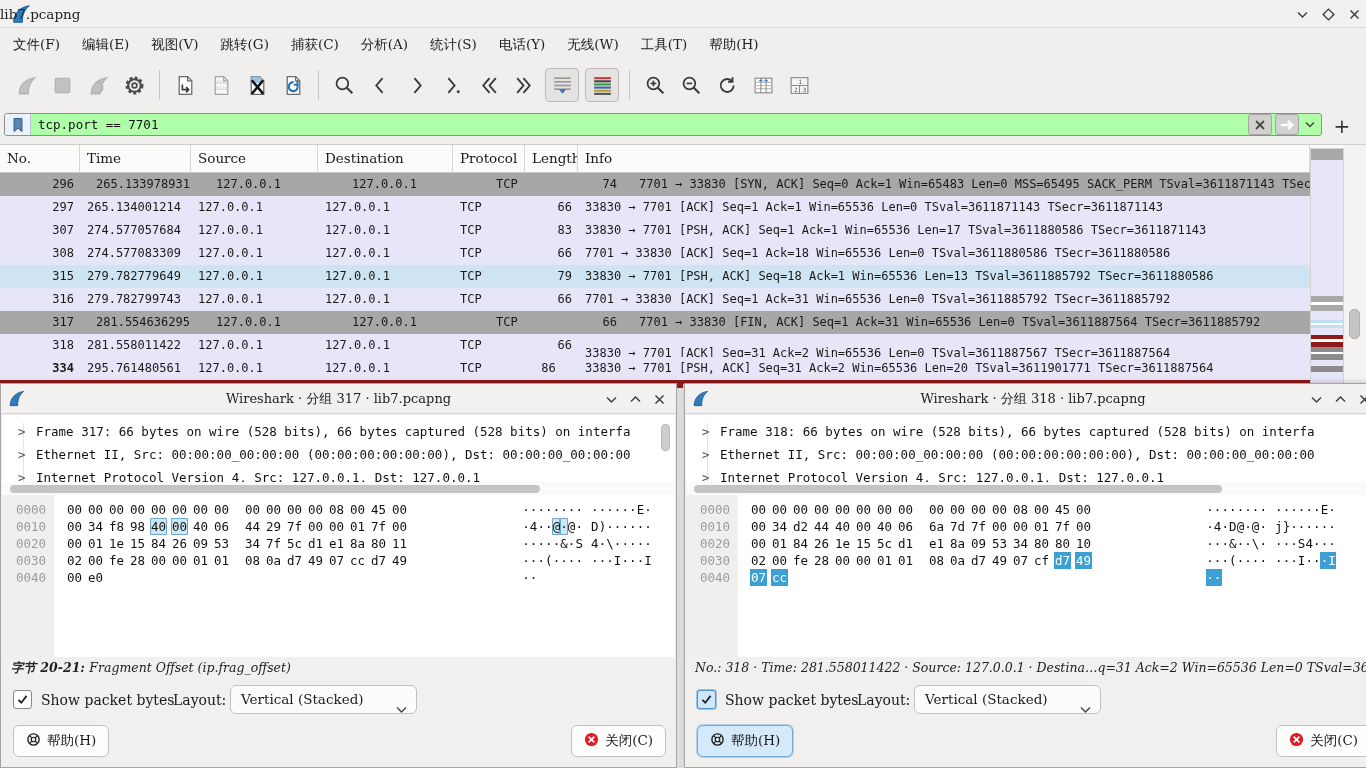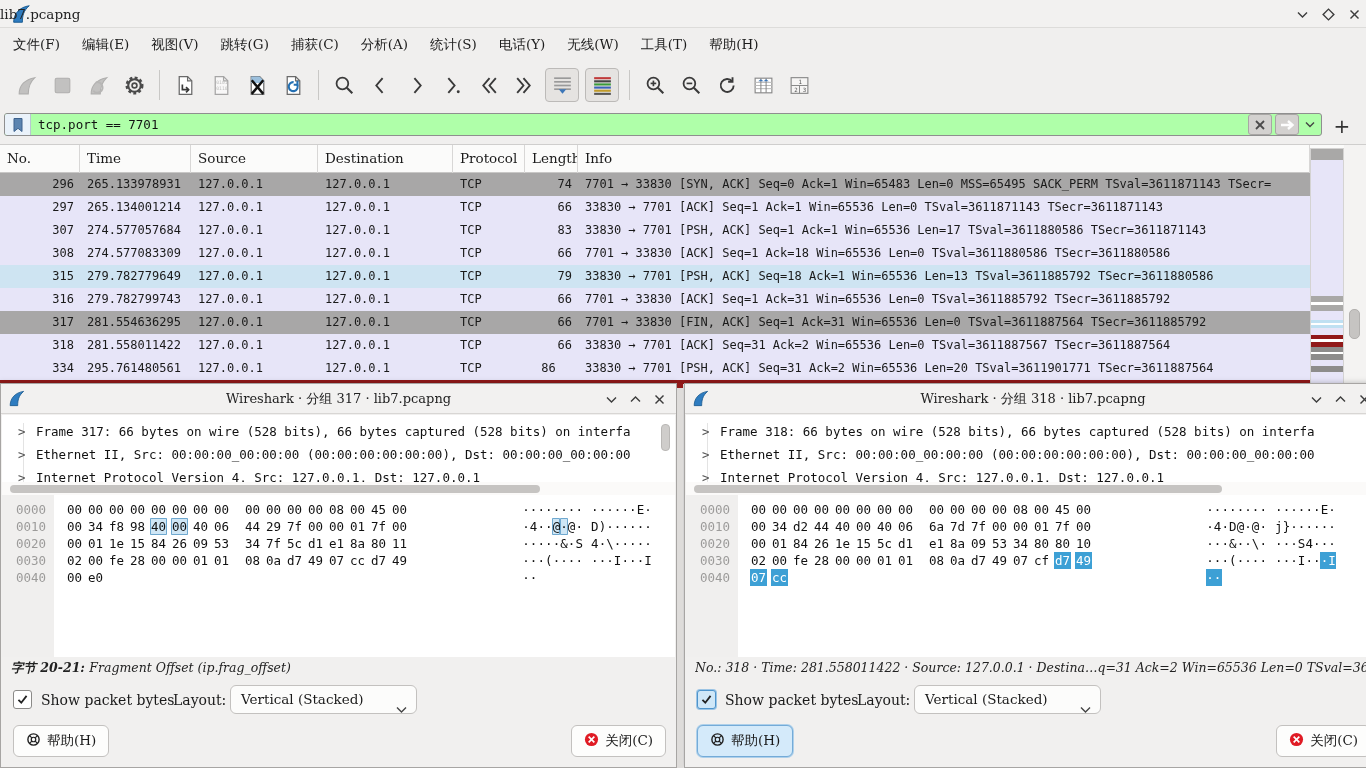--- a/index.html
+++ b/index.html
@@ -41,21 +41,21 @@
 
   
   .packetlist{position:absolute;left:0;top:144px;width:1366px;height:239px;background:#fff;border-top:1px solid #cfcecd;}
   .plheader{position:absolute;left:0;top:0;height:28px;width:1366px;background:#fbfbfa;border-bottom:1px solid #c8c7c6;display:flex;}
   .plh-col{height:28px;line-height:27px;font-size:13.5px;padding-left:7px;border-right:1px solid #d8d7d6;overflow:hidden;flex:none;}
   .plrows{position:absolute;left:0;top:28px;width:1310px;}
   .prow{height:23px;line-height:23px;display:flex;font-size:12px;white-space:nowrap;}
   .prow .c{flex:none;overflow:hidden;padding-left:7px;}
   .prow .c.num{text-align:right;padding-right:6px;padding-left:0;}
   .r-lav{background:#e7e5f8;}
-  .r-gray{background:#a8a7a7;}
+  .r-gray{background:#a8a7a7;gap:9px;}
   .r-blue{background:#cee4f2;}
   .redstrip{position:absolute;left:0;top:235px;width:1310px;height:4px;background:#911919;}
   .minimap{position:absolute;left:1310px;top:3px;width:34px;height:236px;border:1px solid #d4d3d2;
     background:linear-gradient(to bottom,
       #a9a8a7 0px,#a9a8a7 11px,
       #e7e5f8 11px,#e7e5f8 147px,
       #a9a8a7 147px,#a9a8a7 153px,
       #ffffff 153px,#ffffff 156px,
       #a9a8a7 156px,#a9a8a7 162px,
       #e7e5f8 162px,#e7e5f8 171px,
@@ -413,24 +413,24 @@
           <div class="c num" style="width: 53px;">66</div>
           <div class="c " style="width: 732px;">7701 → 33830 [FIN, ACK] Seq=1 Ack=31 Win=65536 Len=0 TSval=3611887564 TSecr=3611885792</div>
         </div>
         <div class="prow mono r-lav">
           <div class="c num" style="width: 80px;">318</div>
           <div class="c " style="width: 111px;">281.558011422</div>
           <div class="c " style="width: 127px;">127.0.0.1</div>
           <div class="c " style="width: 135px;">127.0.0.1</div>
           <div class="c " style="width: 72px;">TCP</div>
           <div class="c num" style="width: 53px;">66</div>
-          <div class="c " style="width: 732px;">33830 → 7701 [ACK] Seq=31 Ack=2 Win=65536 Len=0 TSval=3611887567 TSecr=3611887564</div>
+          <div class="c " style="width: 732px; margin-top: 8px;">33830 → 7701 [ACK] Seq=31 Ack=2 Win=65536 Len=0 TSval=3611887567 TSecr=3611887564</div>
         </div>
         <div class="prow mono r-lav">
-          <div class="c num" style="width: 80px;">334</div>
+          <div class="c num" style="width: 80px; font-weight: bold;">334</div>
           <div class="c " style="width: 111px;">295.761480561</div>
           <div class="c " style="width: 127px;">127.0.0.1</div>
           <div class="c " style="width: 135px;">127.0.0.1</div>
           <div class="c " style="width: 72px;">TCP</div>
           <div class="c num" style="width: 53px; text-align: center;">86</div>
           <div class="c " style="width: 732px;">33830 → 7701 [PSH, ACK] Seq=31 Ack=2 Win=65536 Len=20 TSval=3611901771 TSecr=3611887564</div>
         </div>
       </div>
     <div class="redstrip"></div>
     <div class="minimap"></div>

